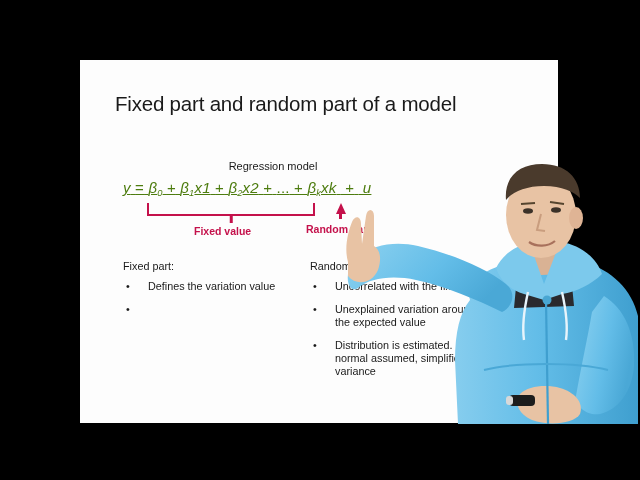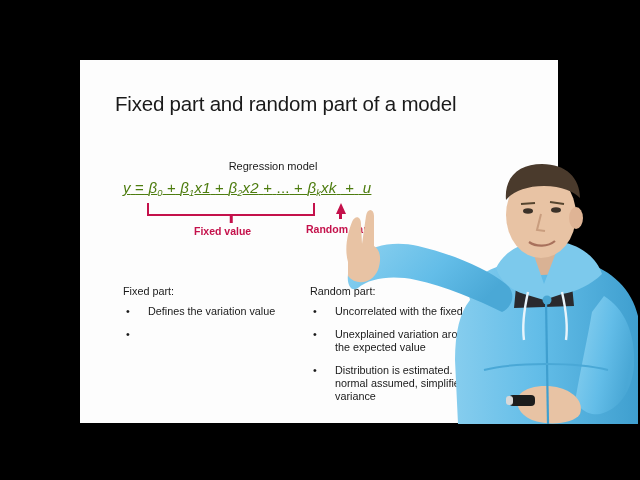--- a/index.html
+++ b/index.html
@@ -137,21 +137,20 @@
     font-size: 10.8px;
     color: #1a1a1a;
     line-height: 1.24;
   }
   #col-fixed  { left: 43px;  top: 200px; width: 200px; }
   #col-random { left: 230px; top: 200px; width: 180px; }
 
   .col-head {
     margin-bottom: 7px;
     white-space: nowrap;
-    margin-top: 25px;
   }
   .bul {
     position: relative;
     padding-left: 25px;
     margin-bottom: 9px;
   }
   .bul .dot {
     position: absolute;
     left: 3px;
     top: 0;

